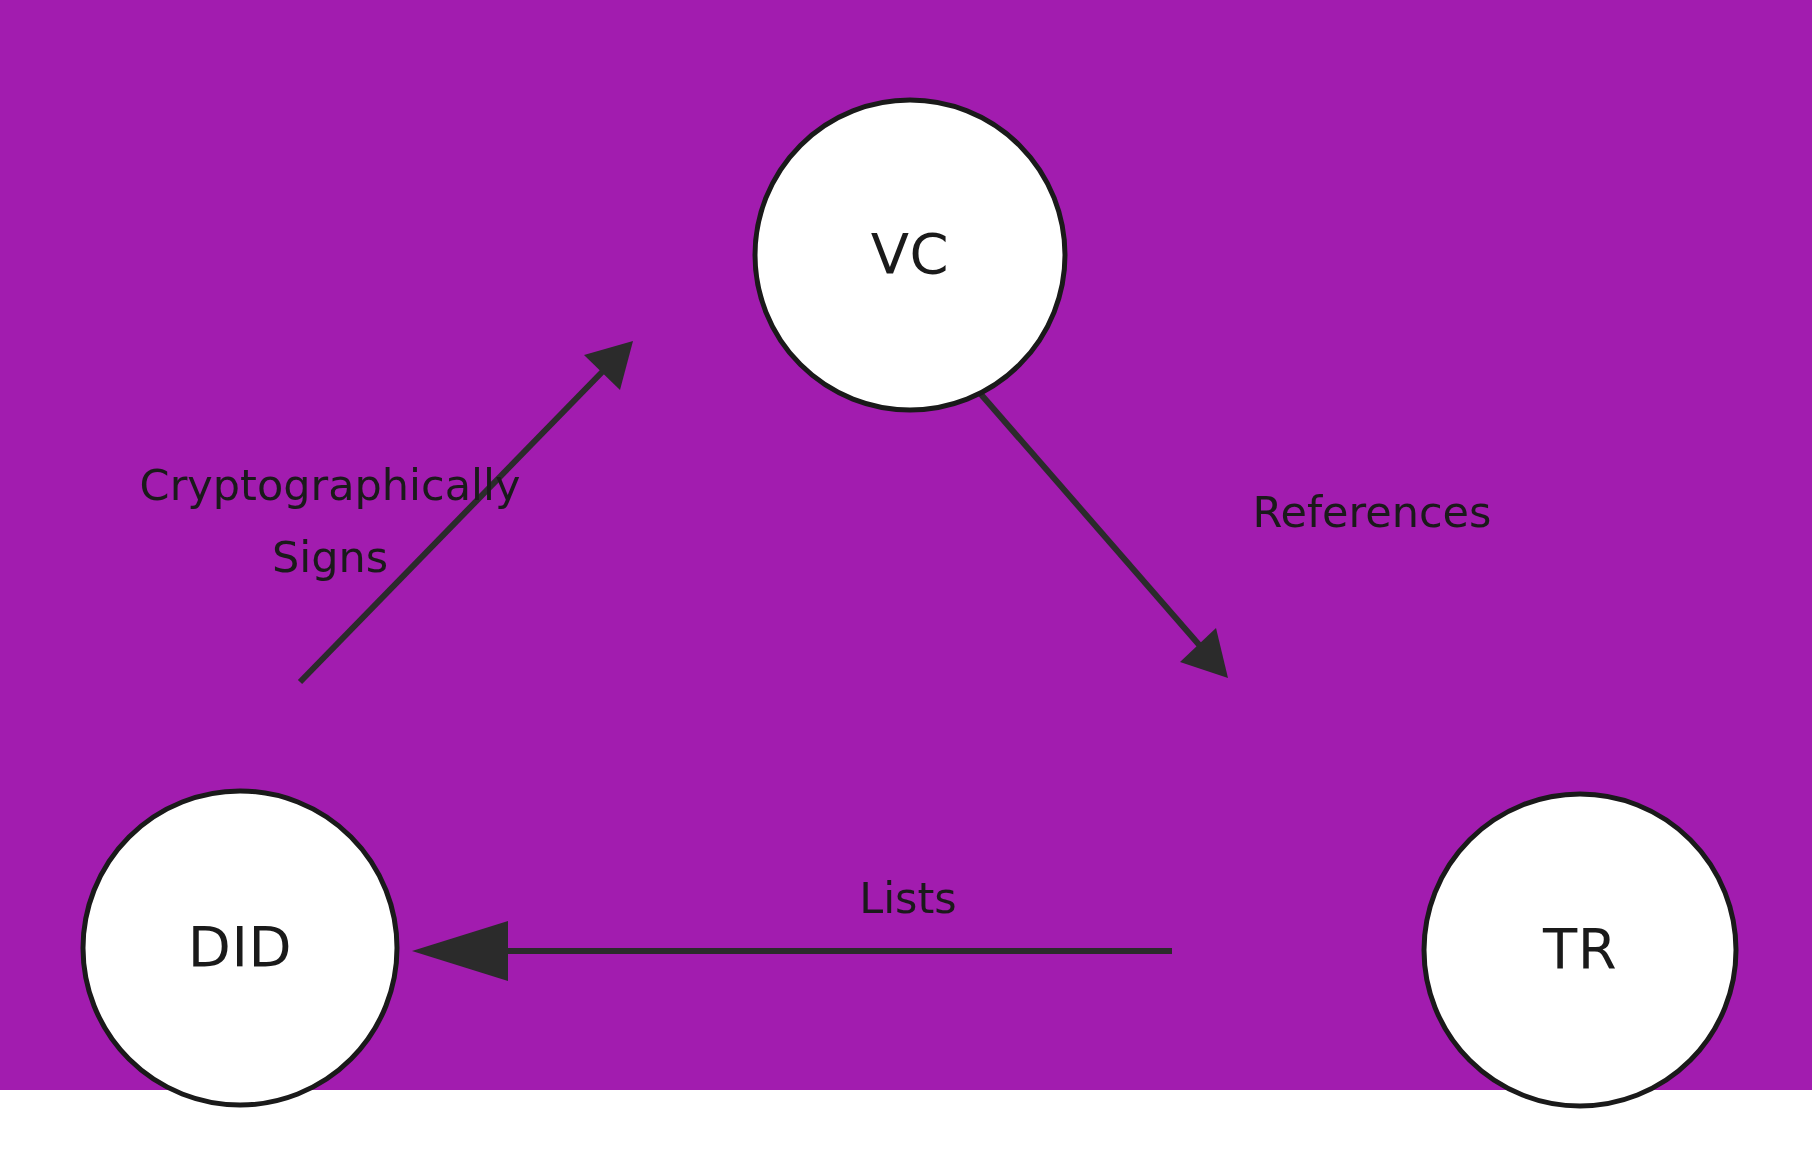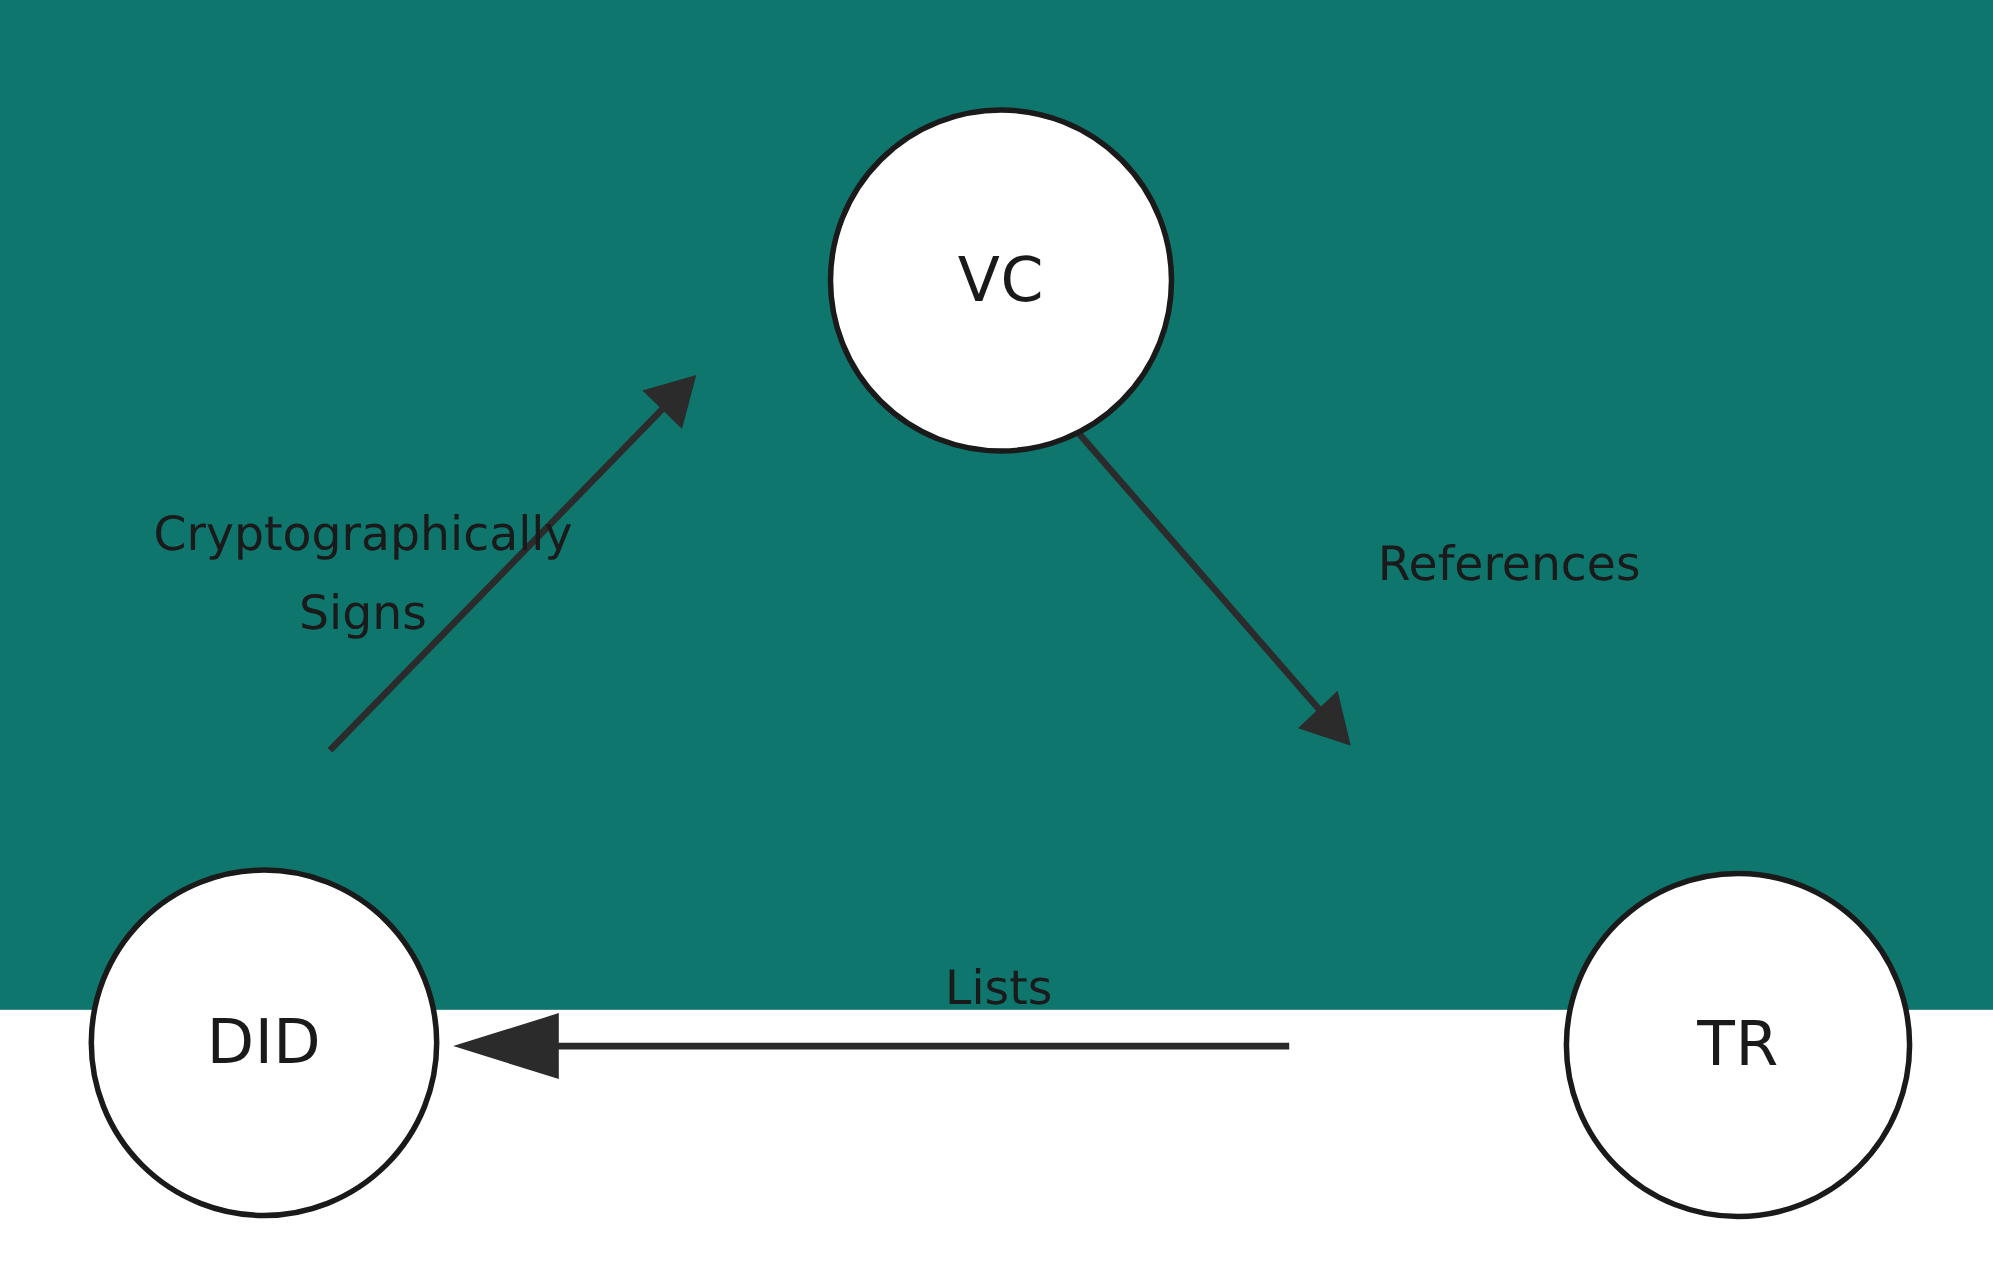--- a/index.html
+++ b/index.html
@@ -9,22 +9,22 @@
   }
   body {
     width: 1812px;
     height: 1170px;
     font-family: "DejaVu Sans", "Liberation Sans", sans-serif;
     overflow: hidden;
   }
   #diagram-root {
     position: relative;
     width: 1812px;
-    height: 918px;
-    background: #0f766e;
+    height: 1090px;
+    background: #a21caf;
   }
   #diagram-svg {
     position: absolute;
     inset: 0;
     width: 1812px;
     height: 1170px;
     display: block;
   }
   .node-circle {
     fill: #ffffff;

